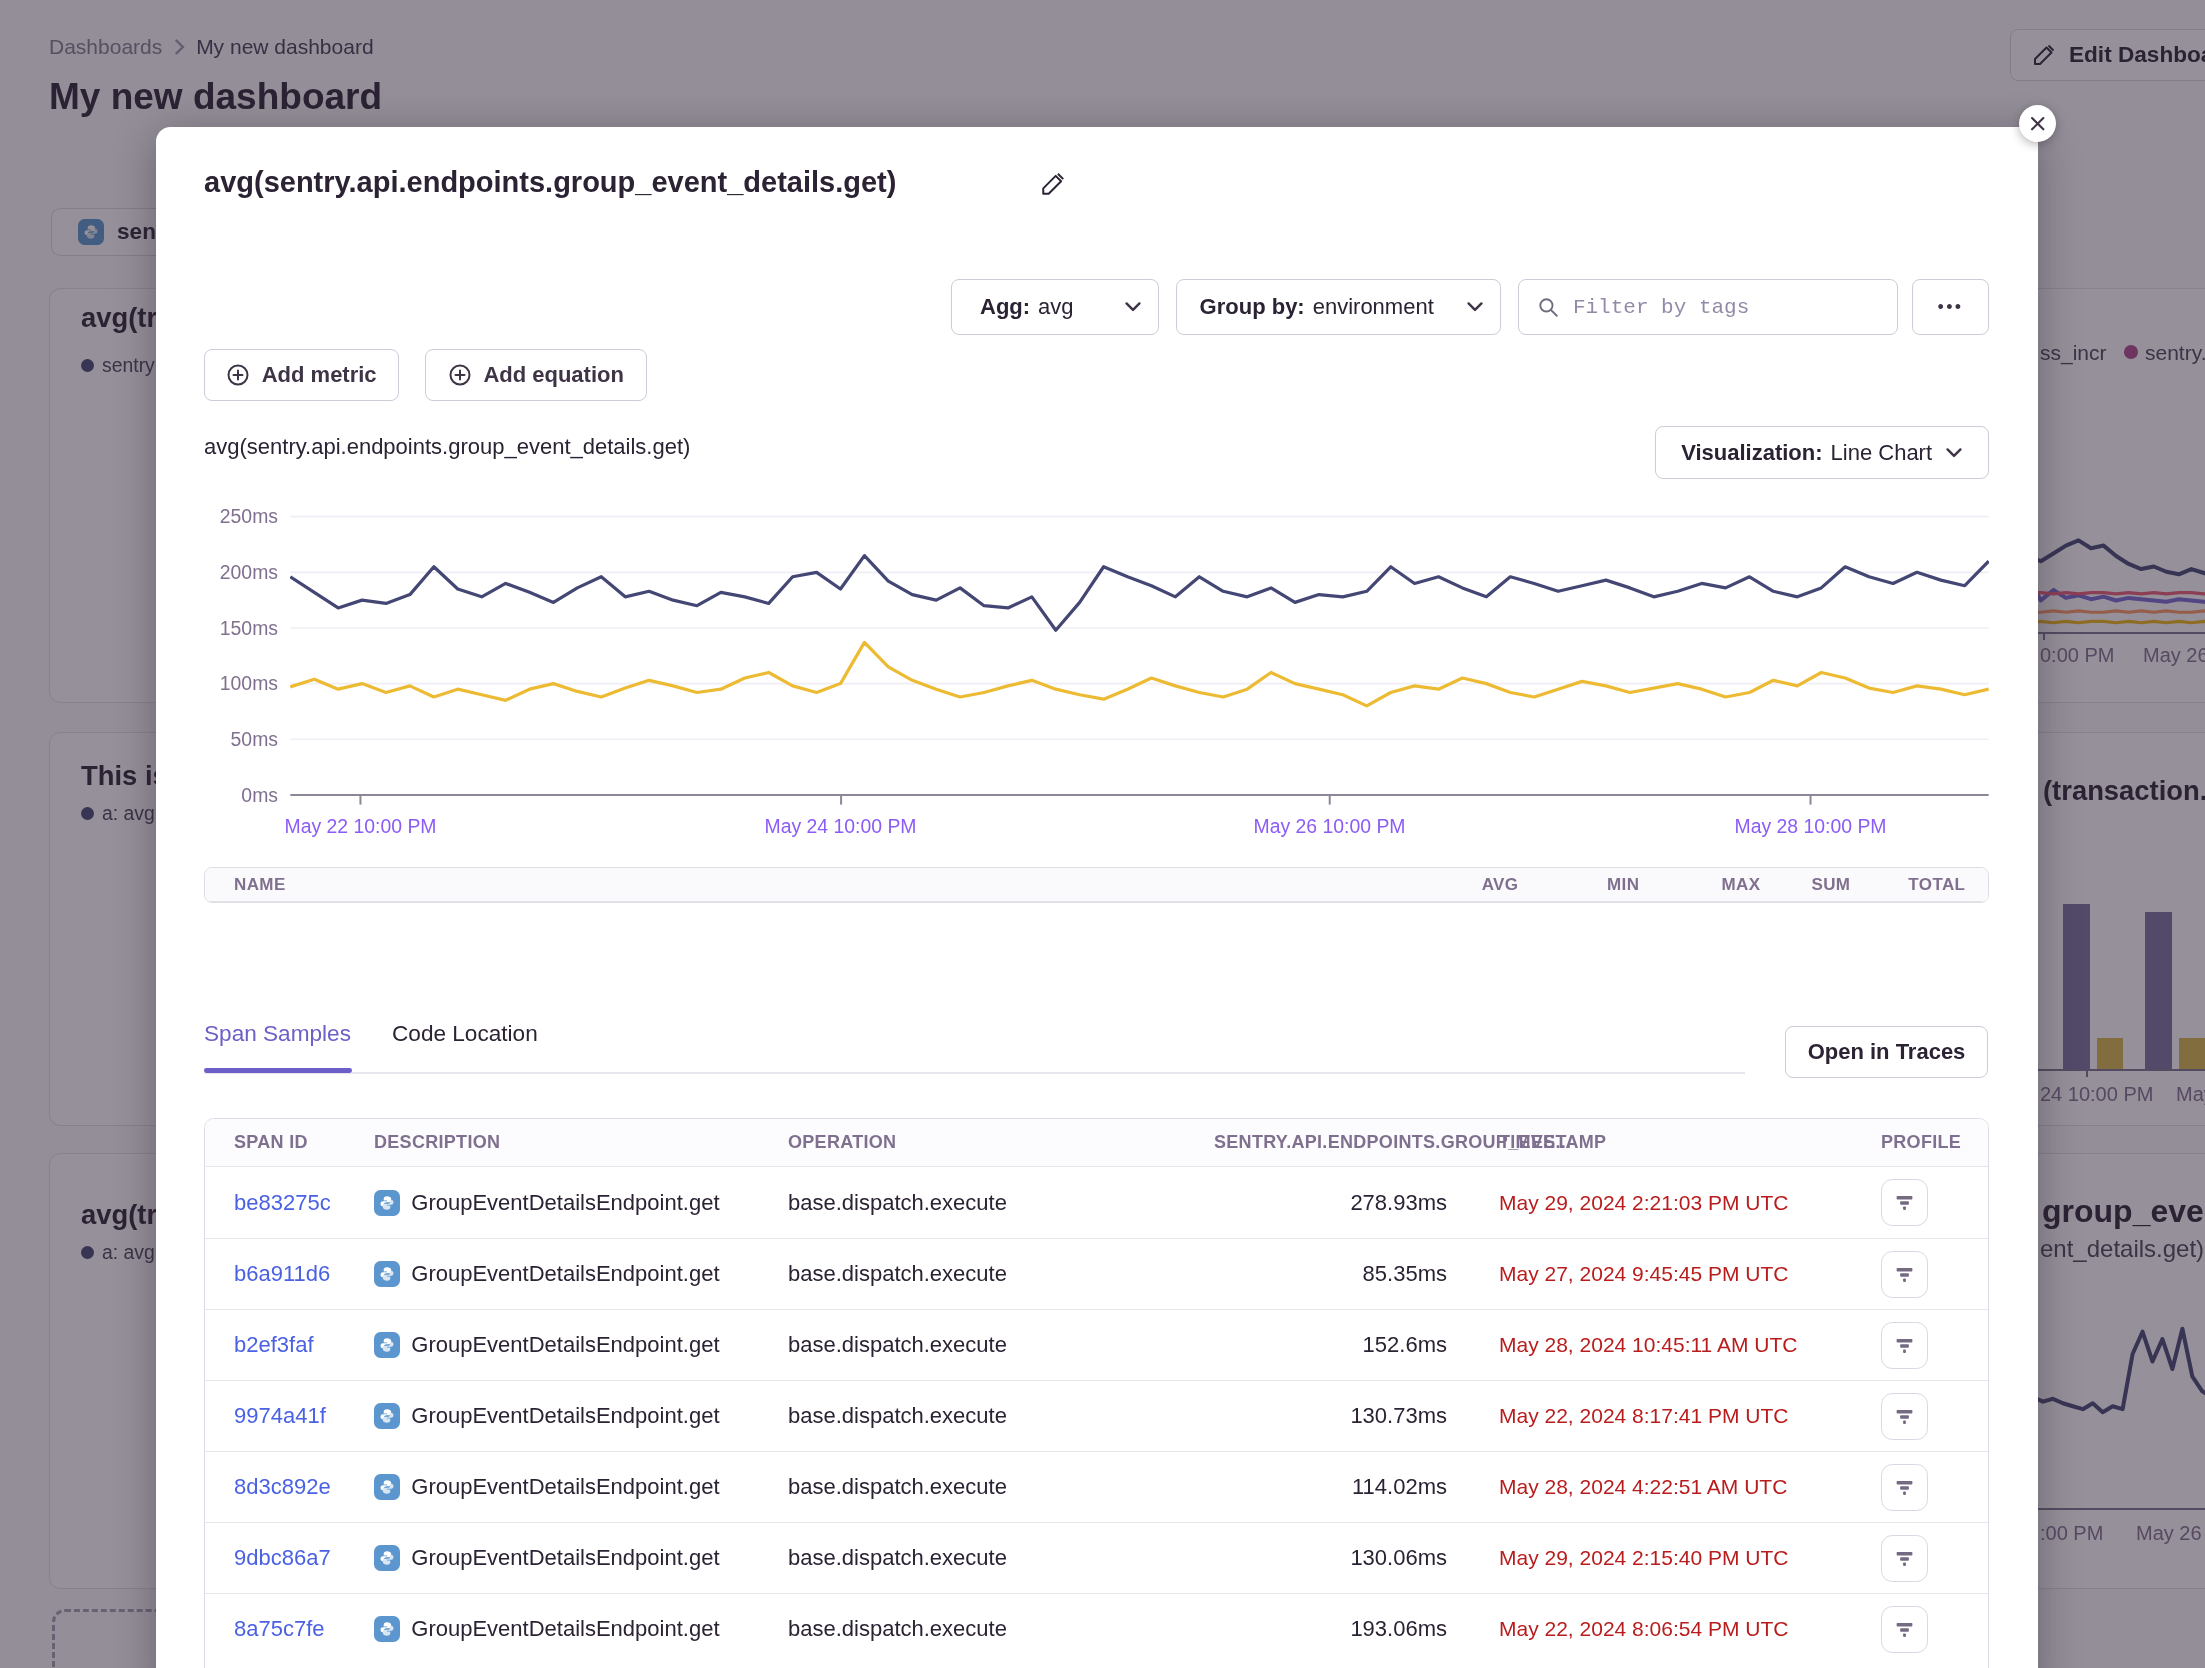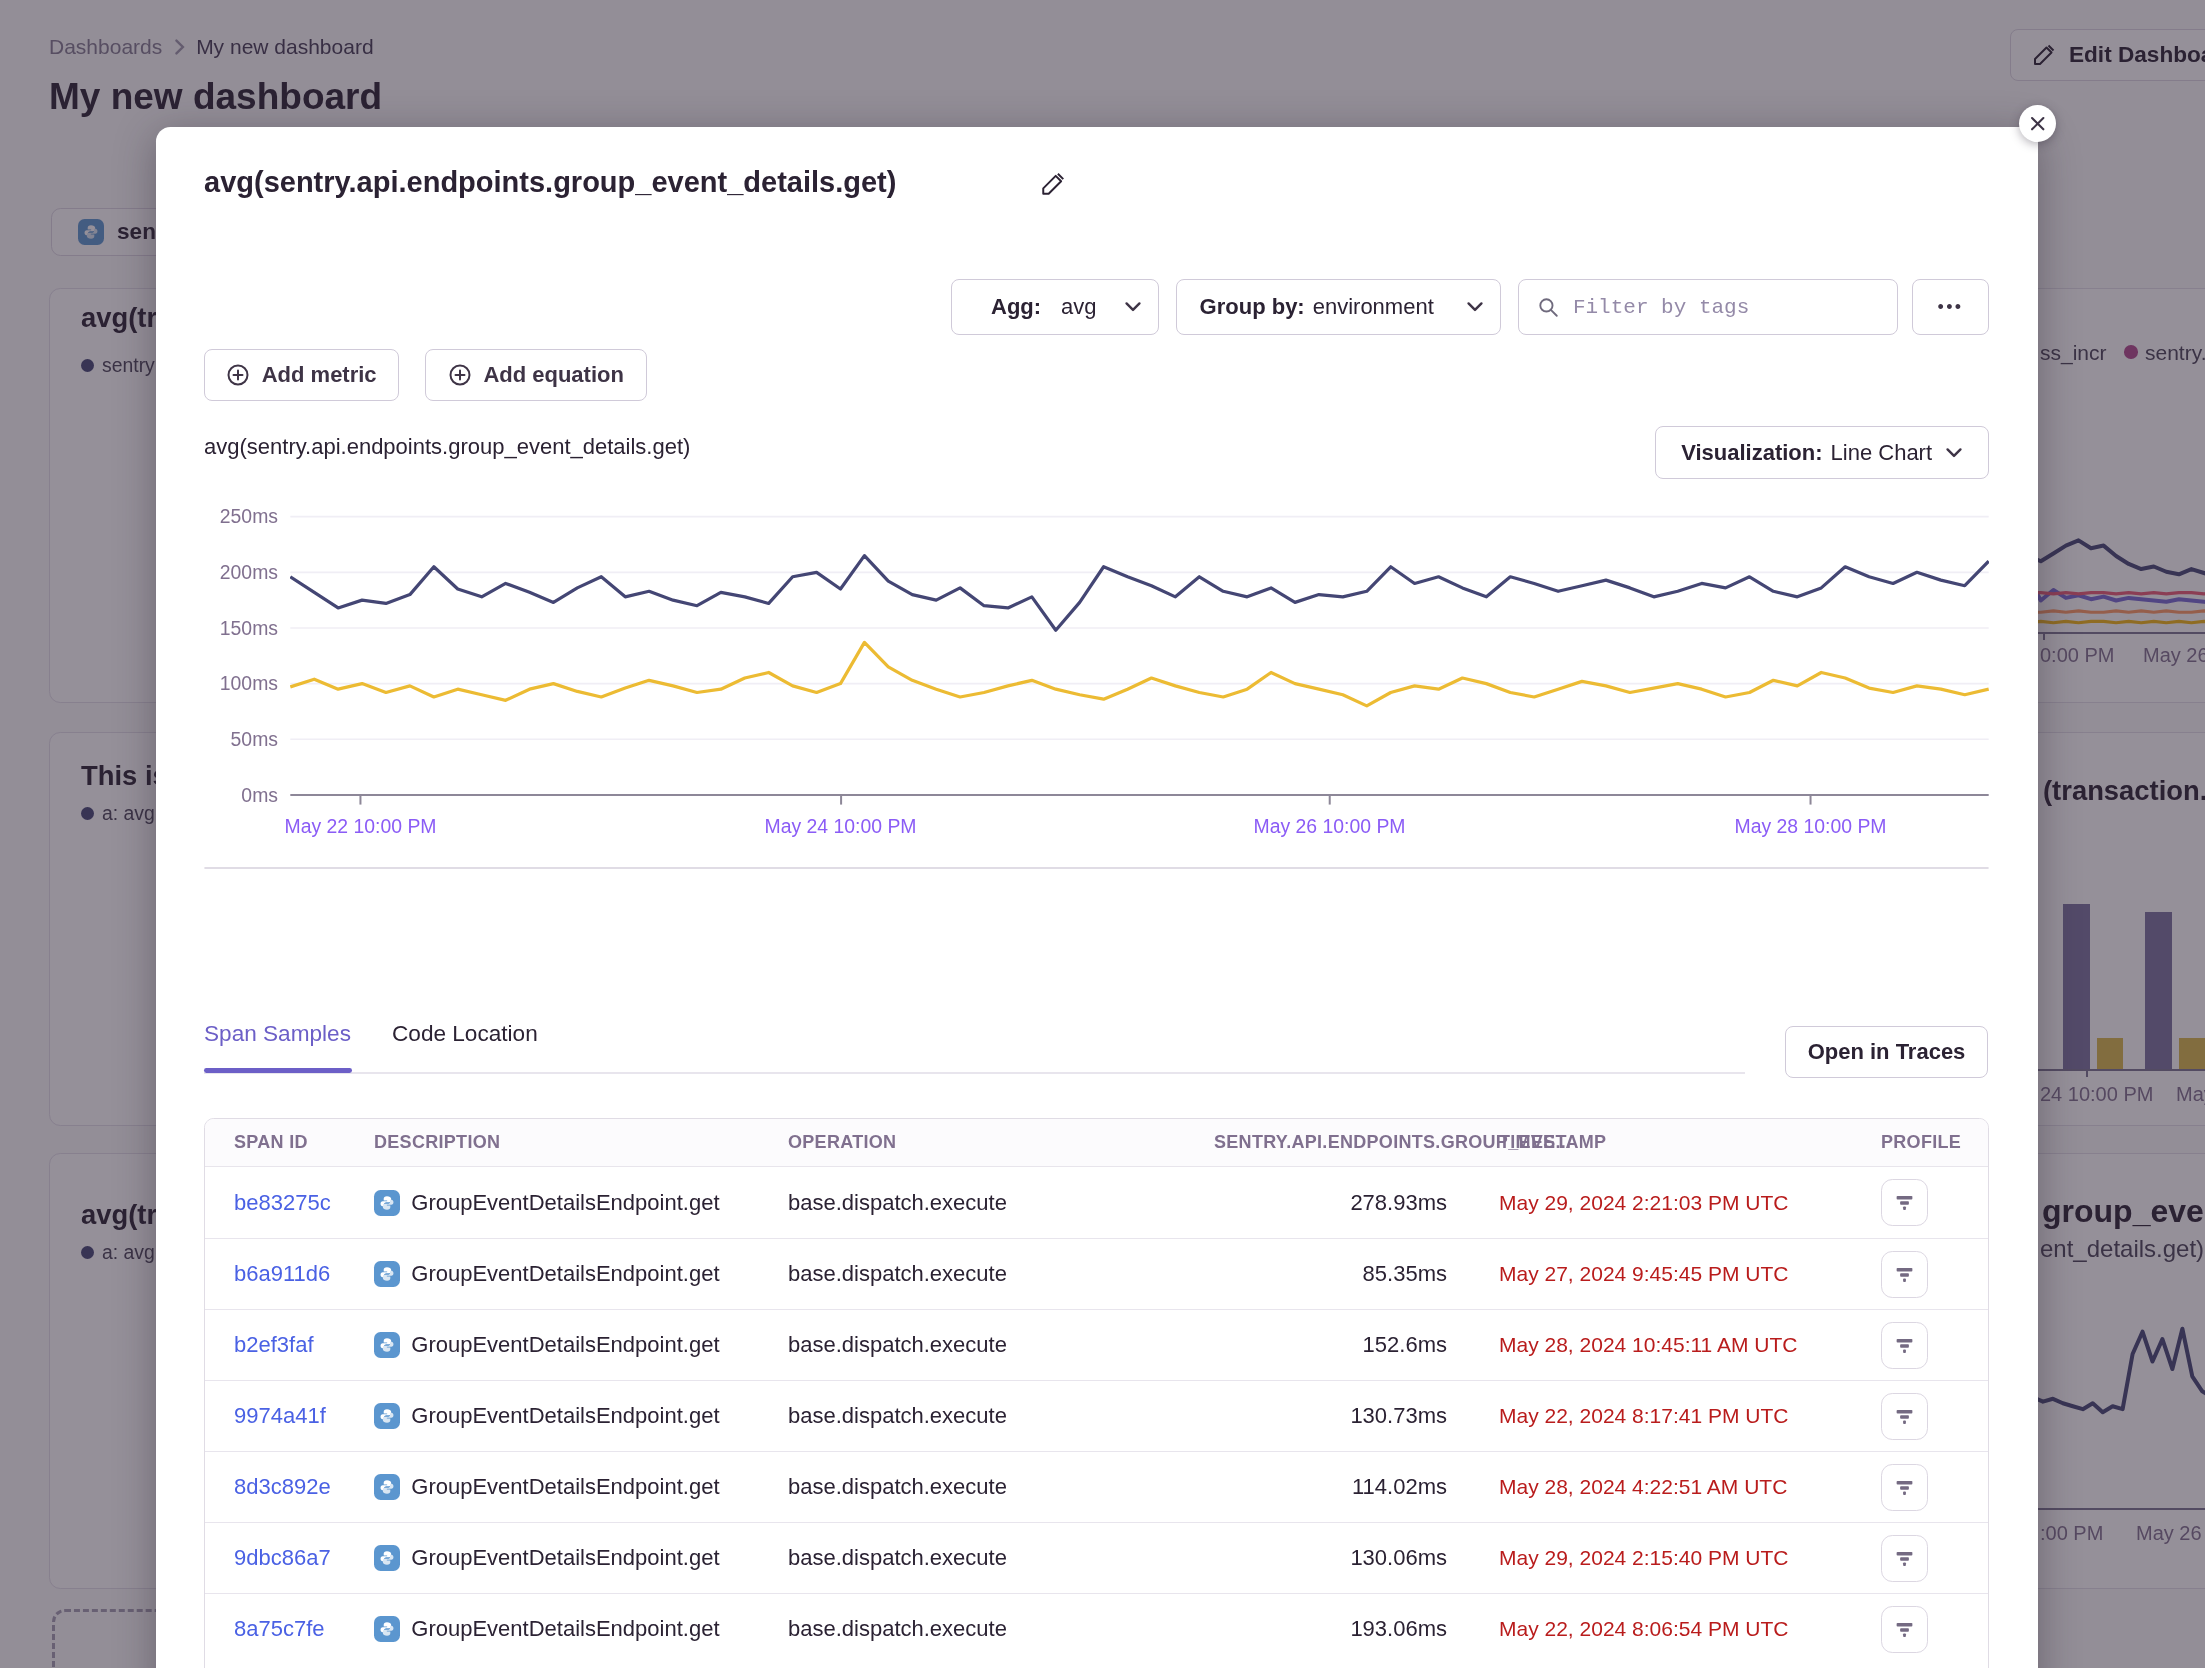--- a/index.html
+++ b/index.html
@@ -222,21 +222,21 @@
   <div class="overlay"></div>
 
   <div class="modal">
     <div class="m-title">avg(sentry.api.endpoints.group_event_details.get)</div>
     <span class="pencil" style="left:884px;">
       <svg width="26" height="26" viewBox="0 0 24 24">
           <path d="M14.5 4.5 L19.5 9.5 L8 21 H3 V16 Z M16.5 2.5 L21.5 7.5" fill="none" stroke="#2b2233" stroke-width="1.8" stroke-linejoin="round"></path>
         </svg>
     </span>
 
-    <div class="ctl" style="left:795px;top:152px;width:208px;padding-left:39px;gap:20px;">
+    <div class="ctl" style="left:795px;top:152px;width:208px;padding-left:28px;gap:8px;">
       <b>Agg:</b>
       <span>avg</span>
       <span class="chev">
         <svg width="18" height="11.3" viewBox="0 0 22 14">
             <path d="M3 3 L11 11 L19 3" fill="none" stroke="#3e3446" stroke-width="3" stroke-linecap="round" stroke-linejoin="round"></path>
           </svg>
       </span>
     </div>
     <div class="ctl" style="left:1362px;top:152px;width:380px;padding-left:18px;gap:11.3px;">
       <span>
@@ -315,20 +315,28 @@
         </svg>
       <div id="chart-xlabels">
           <div class="xlab" style="left: 68px;">May 22 10:00 PM</div>
           <div class="xlab" style="left: 548px;">May 24 10:00 PM</div>
           <div class="xlab" style="left: 1037px;">May 26 10:00 PM</div>
           <div class="xlab" style="left: 1518px;">May 28 10:00 PM</div>
         </div>
     </div>
 
     <div class="summary">
+      <div class="sum-grid sum-head">
+        <div>NAME</div>
+        <div>AVG</div>
+        <div>MIN</div>
+        <div>MAX</div>
+        <div>SUM</div>
+        <div>TOTAL</div>
+      </div>
       <div id="summary-rows">
         </div>
     </div>
 
     <div class="tab" style="left:48px;color:#6c5fc7;">Span Samples</div>
     <div class="tab" style="left:236px;color:#2b2233;">Code Location</div>
     <div class="tab-divider"></div>
     <div class="tab-underline"></div>
     <div class="open-traces">Open in Traces</div>
 

